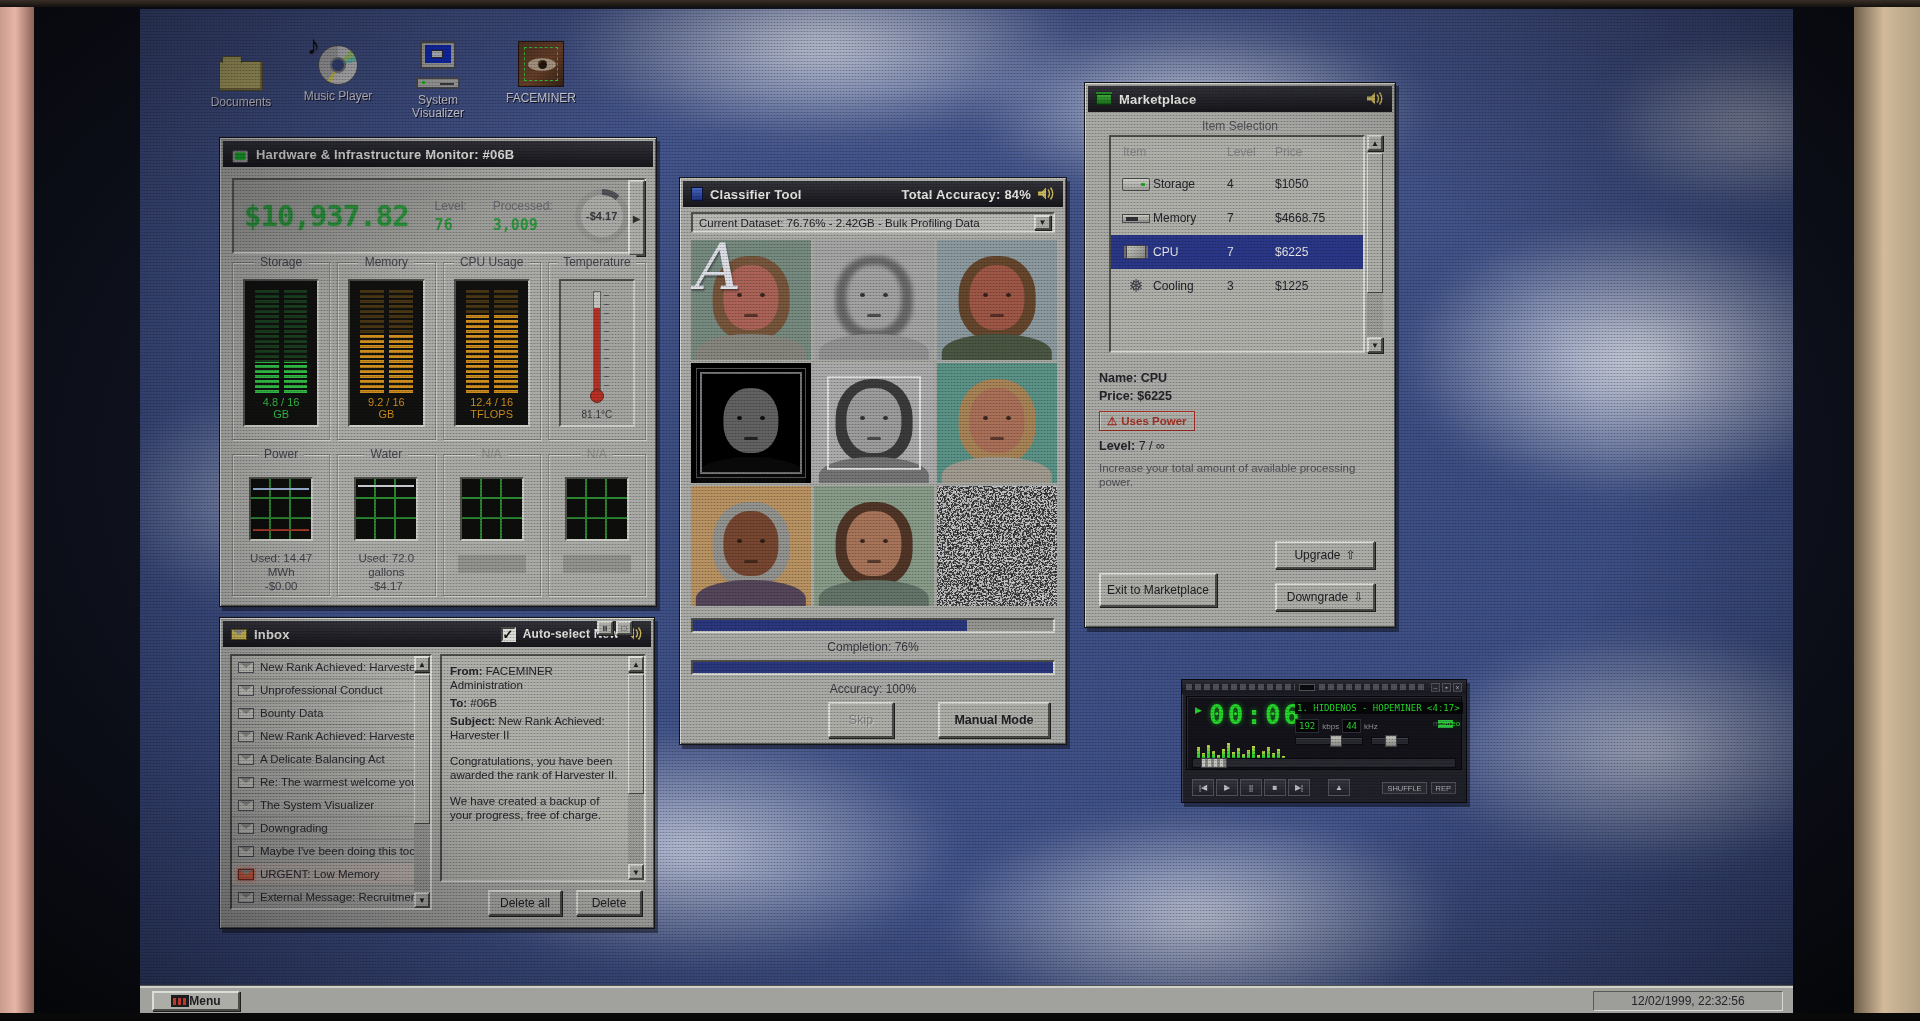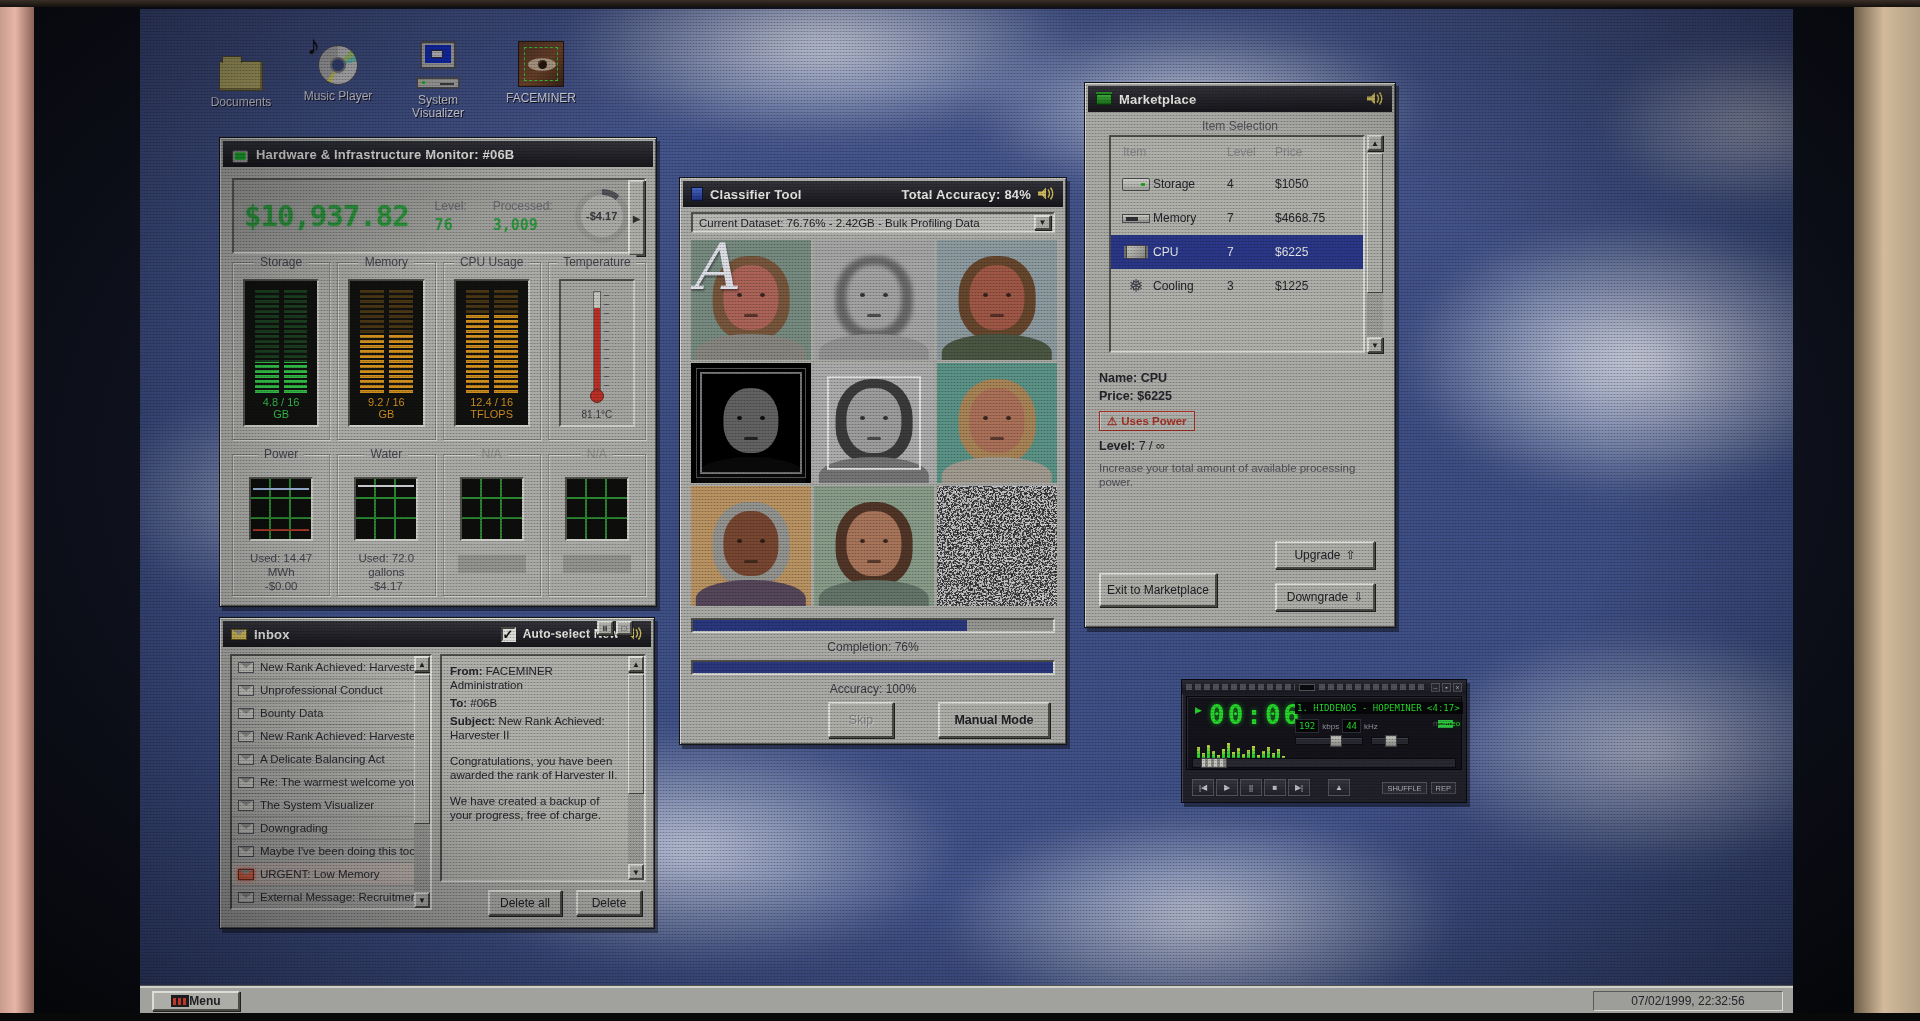--- a/index.html
+++ b/index.html
@@ -811,21 +811,21 @@
           <span class="tgl">SHUFFLE</span>
           <span class="tgl">REP</span>
         </div>
       </div>
 
       <div class="taskbar">
         <button class="btn menubtn">
           <span class="menulogo"></span>
           <span>Menu</span>
         </button>
-        <div class="clock">07/02/1999, 22:32:56</div>
+        <div class="clock">12/02/1999, 22:32:56</div>
       </div>
 
       <div class="dither"></div>
       <div class="scan"></div>
       <div class="vignette"></div>
     </div>
   </div>
 </div>
 
 </body></html>

